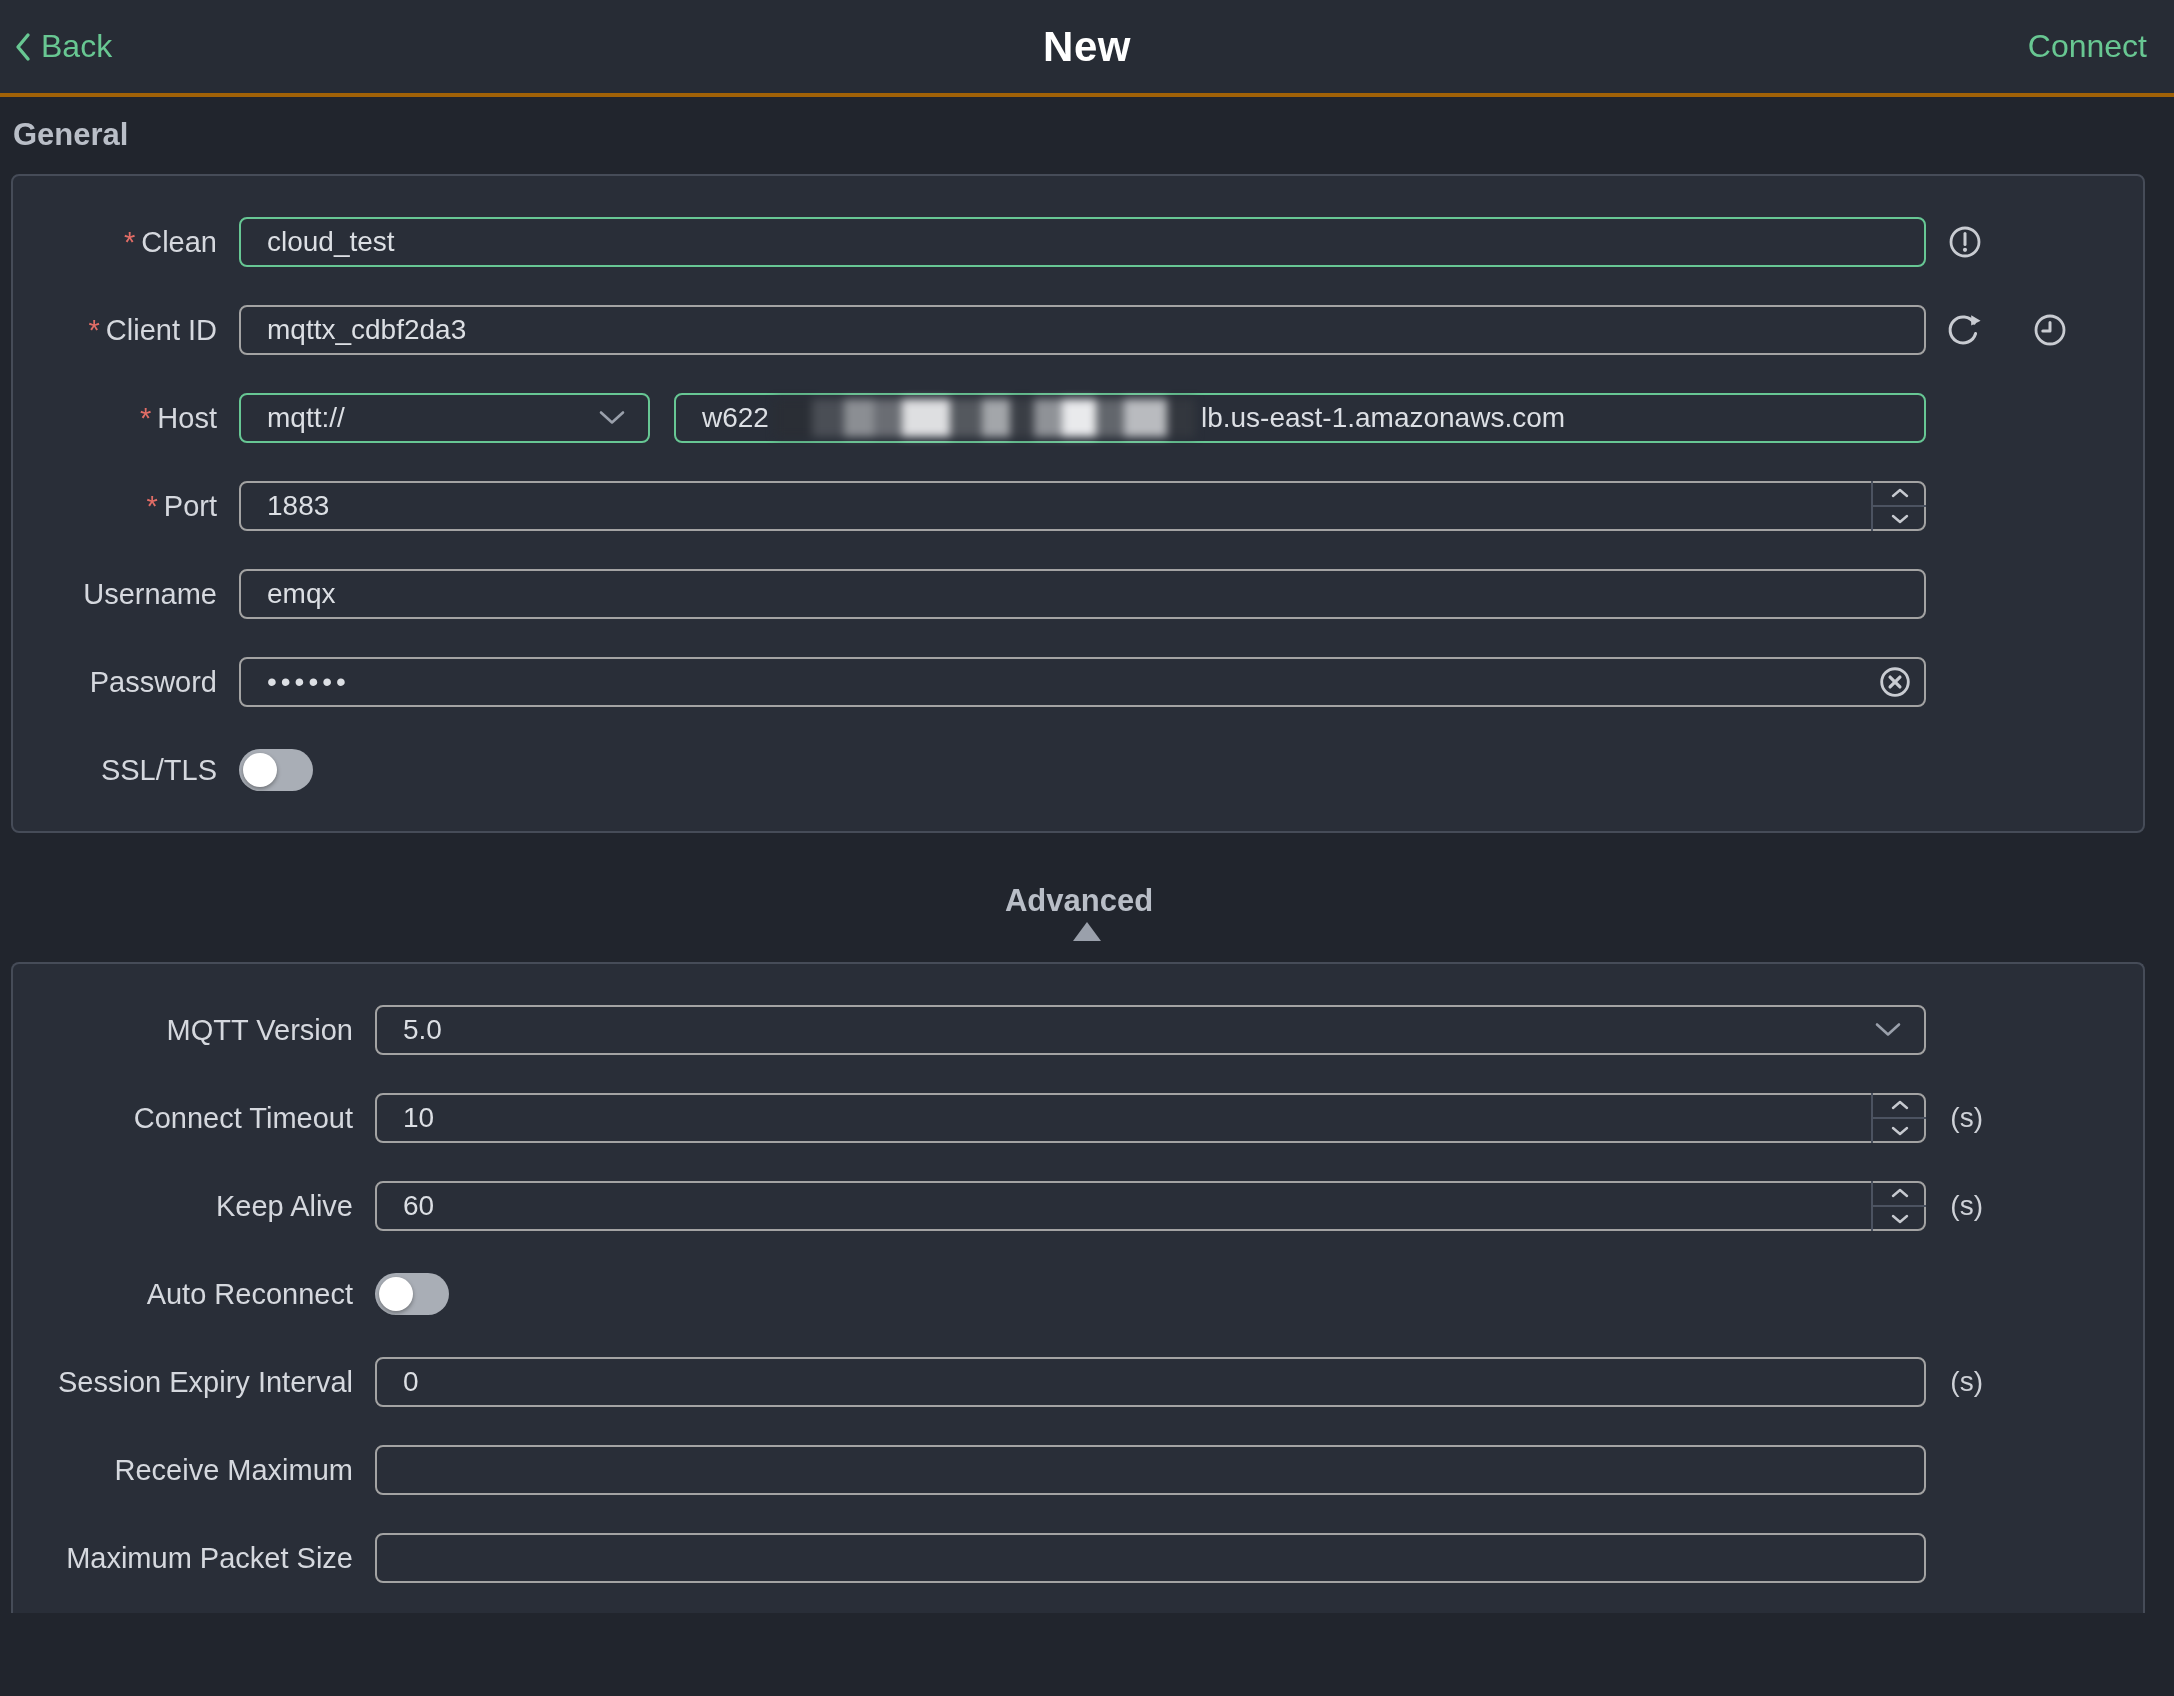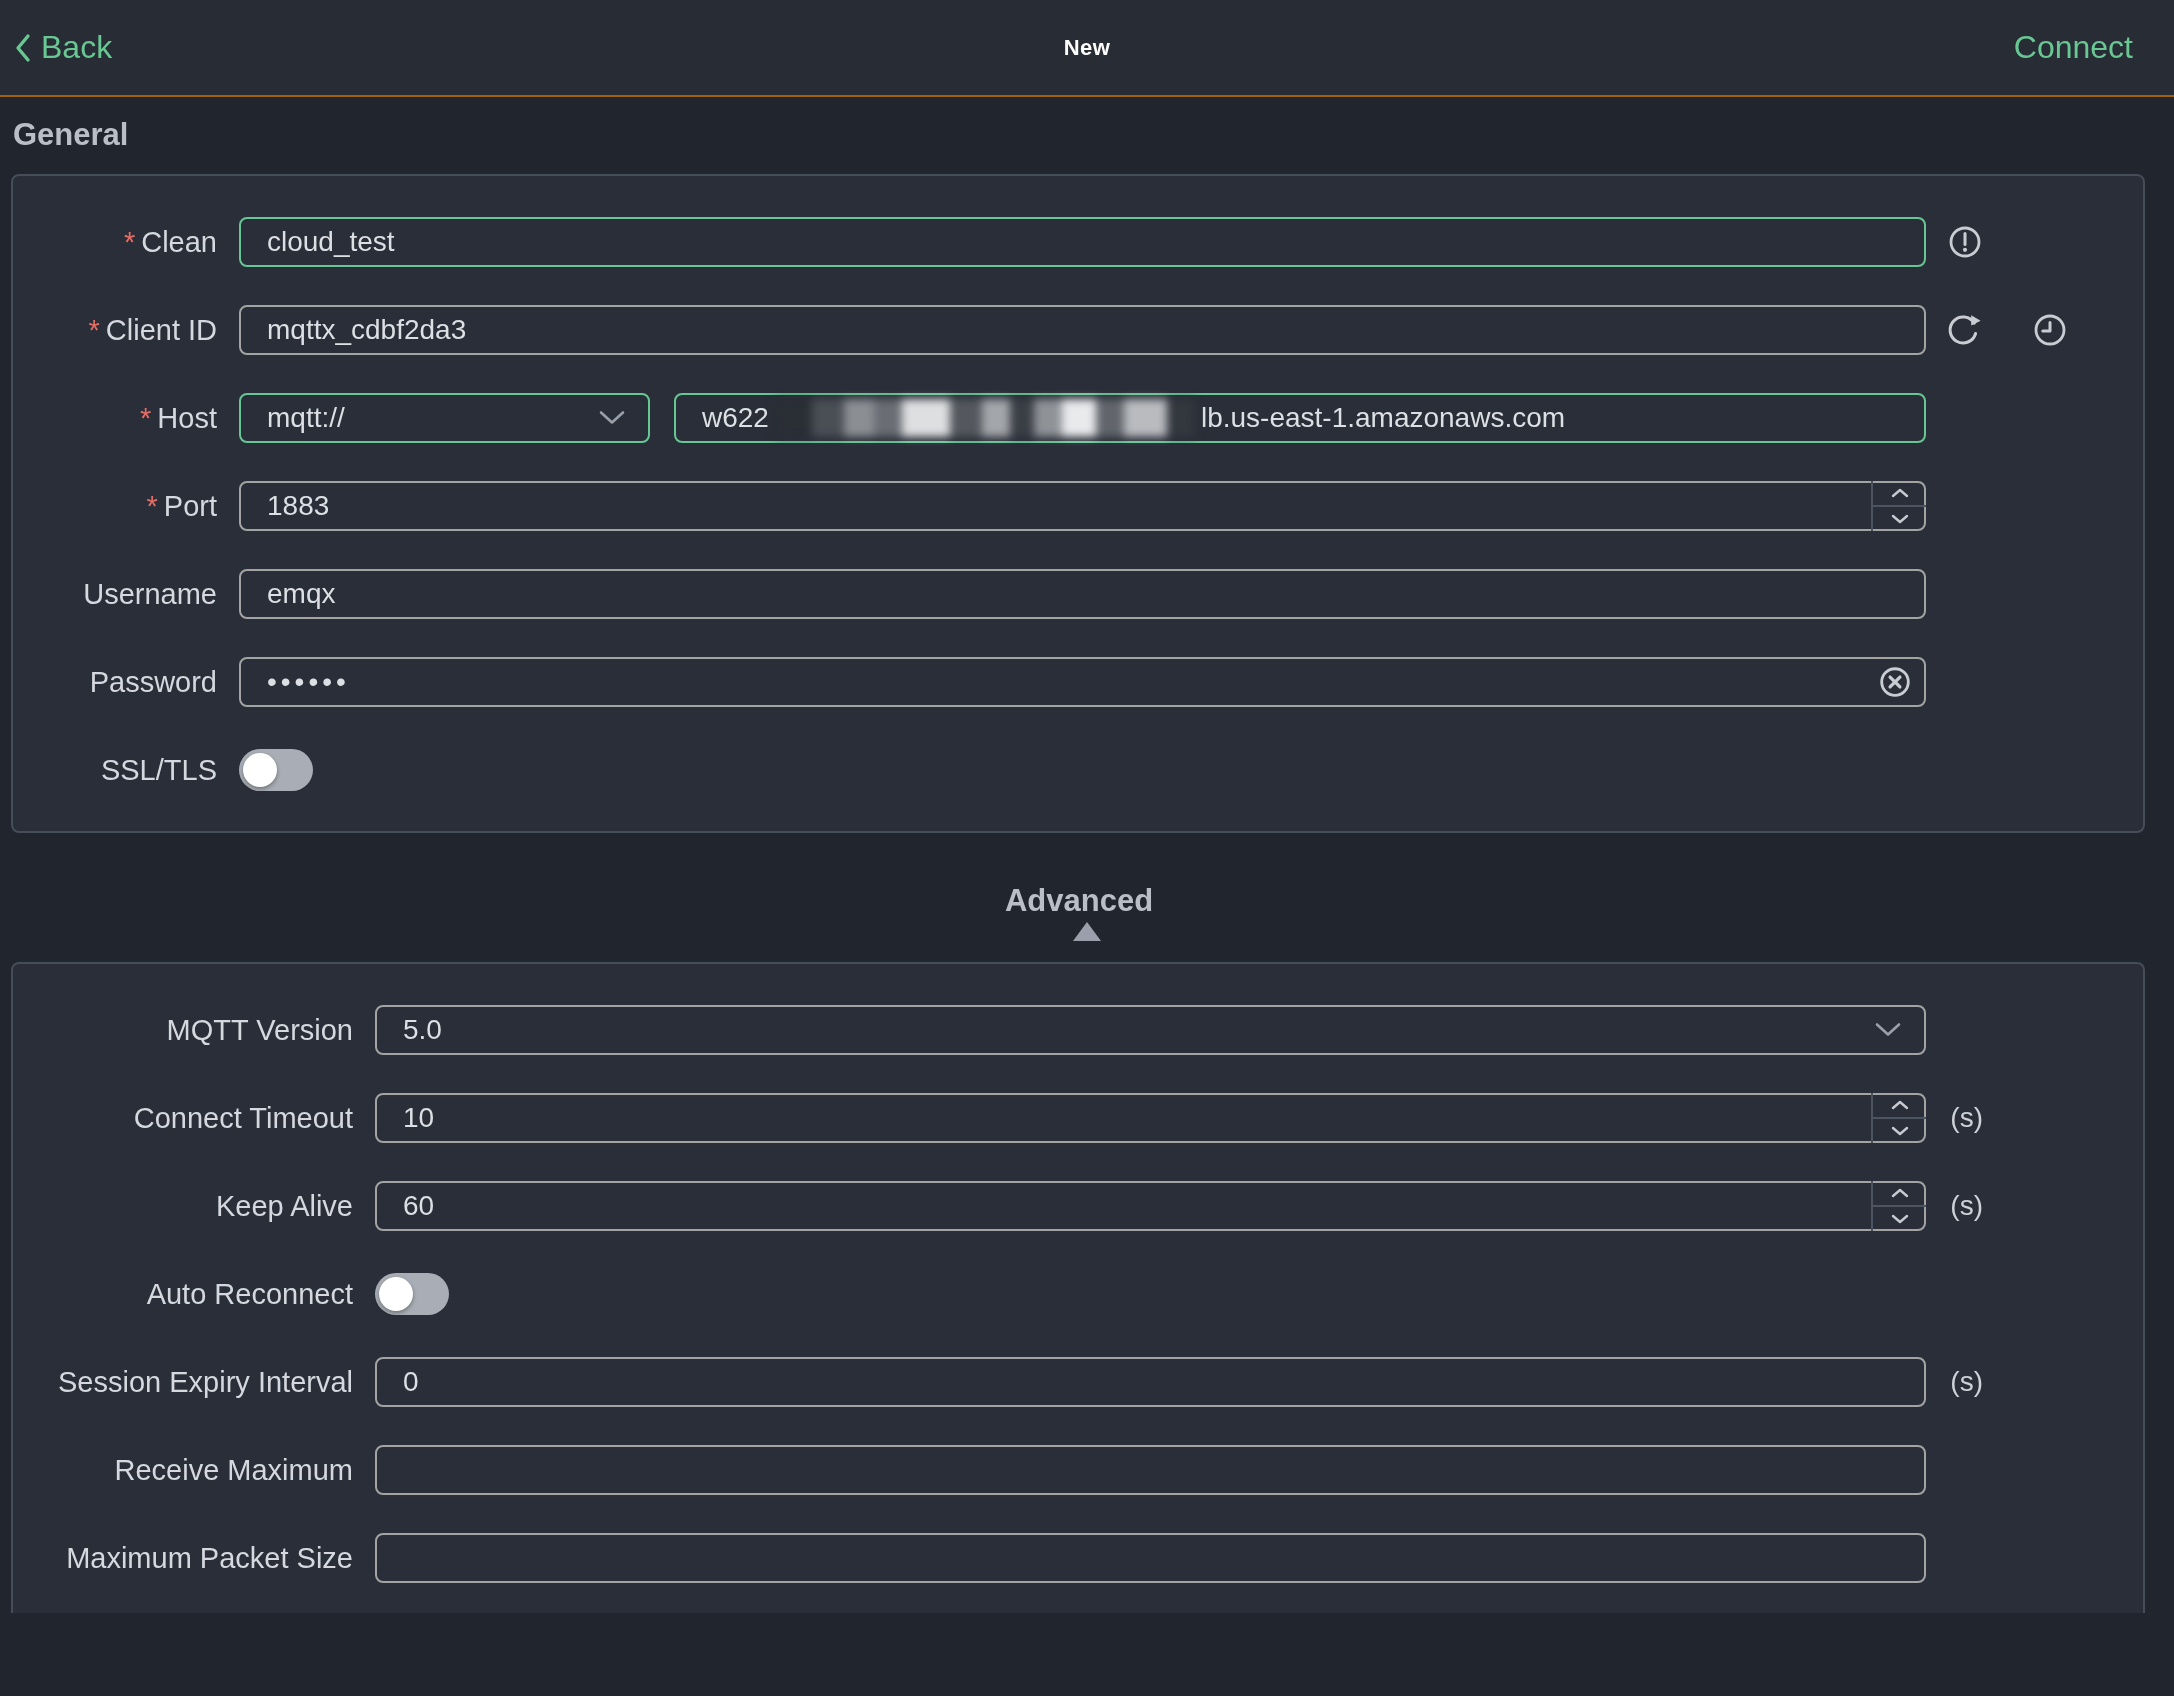--- a/index.html
+++ b/index.html
@@ -7,34 +7,34 @@
   body {
     background: #21252d;
     font-family: "Liberation Sans", "DejaVu Sans", sans-serif;
     color: #d5d8de;
     -webkit-font-smoothing: antialiased;
   }
   
   .topbar {
     height: 97px;
     background: #272c35;
-    border-bottom: 2px solid #a16207;
+    border-bottom: 4px solid #a16207;
     display: flex;
     align-items: center;
-    padding: 0 41px 0 14px;
+    padding: 0 27px 0 14px;
     position: relative;
   }
   .back-btn {
     display: flex; align-items: center; gap: 9px;
     color: #68c792; font-size: 32px; cursor: pointer;
   }
   .topbar-title {
     position: absolute; left: 50%; top: 50%;
     transform: translate(-50%,-50%);
-    color: #ffffff; font-weight: 700; font-size: 22px;
+    color: #ffffff; font-weight: 700; font-size: 42px;
     letter-spacing: .5px;
   }
   .connect-btn { margin-left: auto; color: #68c792; font-size: 32px; cursor: pointer; }
 
   
   .content { padding: 0 29px 0 11px; }
   .section-title {
     display: flex; align-items: center;
     font-size: 31px; font-weight: 700; color: #b9bec7;
     margin-left: 2px;

